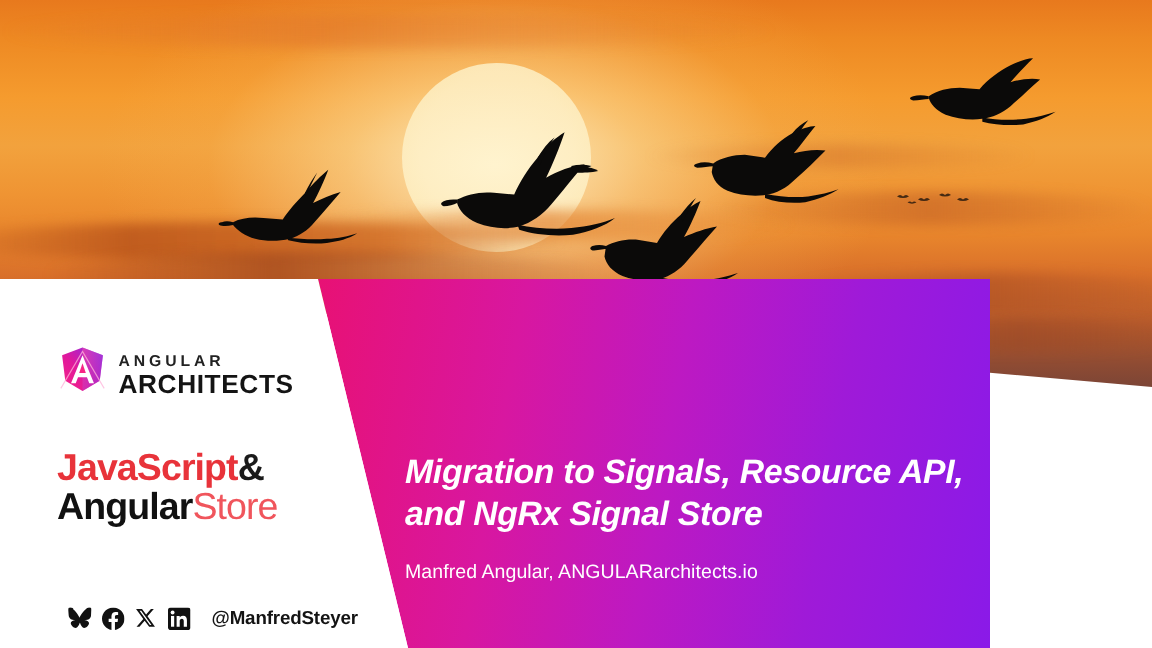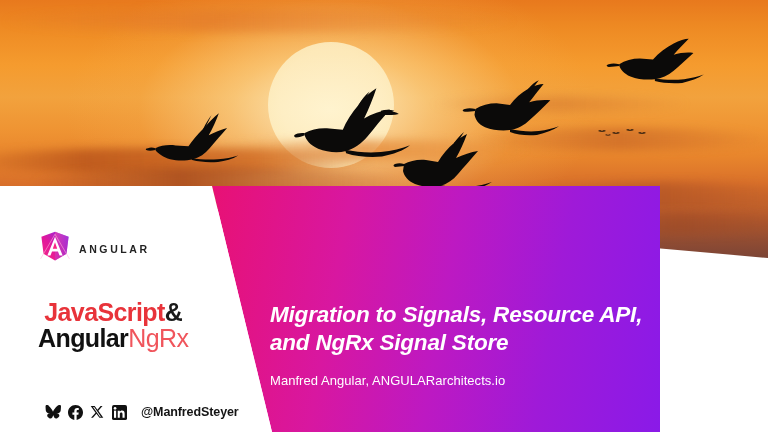--- a/index.html
+++ b/index.html
@@ -137,21 +137,20 @@
     font-weight: 700;
     color: #141414;
     display: block;
   }
 
   #jsad-logo {
     position: absolute;
     left: 38px; top: 113px;
     line-height: 1.04;
     white-space: nowrap;
-    text-align: center;
   }
   .jsad-l1 { font-size: 25px; font-weight: 700; letter-spacing: -0.6px; }
   .jsad-l2 { font-size: 25px; font-weight: 700; letter-spacing: -0.6px; }
   .c-red  { color: #e8333a; }
   .c-dark { color: #111111; }
   .c-amp  { color: #1a1a1a; font-weight: 700; }
   .c-days { color: #f0555c; font-weight: 400; }
 
   #social-row {
     position: absolute;
@@ -309,30 +308,31 @@
             </defs>
             <path d="M20 2 L36 8 L33.5 28 L20 36 L6.5 28 L4 8 Z" fill="url(#angGrad)"></path>
             <path d="M20 2 L36 8 L33.5 28 L20 36 Z" fill="url(#angGrad2)" opacity="0.55"></path>
             <path d="M20 8 L29 30 L25.3 30 L23.5 25.2 L16.5 25.2 L14.7 30 L11 30 Z" fill="#ffffff"></path>
             <path d="M20 14.4 L22.6 22 L17.4 22 Z" fill="#f72585"></path>
             <path d="M3 34 L20 5 L37 34" fill="none" stroke="#ffb3d9" stroke-width="0.9" opacity="0.75"></path>
           </svg>
         </span>
         <span class="aa-text">
           <span class="aa-top">ANGULAR</span>
+          <span class="aa-bottom">ARCHITECTS</span>
         </span>
       </div>
     </div>
 
     <div id="jsad-logo">
       <div class="jsad-l1">
         <span class="c-red">JavaScript</span><span class="c-amp">&amp;</span>
       </div>
       <div class="jsad-l2">
-        <span class="c-dark">Angular</span><span class="c-days">NgRx</span>
+        <span class="c-dark">Angular</span><span class="c-days">Store</span>
       </div>
     </div>
 
     <div id="social-row">
       <span class="social-ico">
         <svg width="16" height="14" viewBox="0 0 24 21" fill="#111111">
           <path d="M5.2 1.2C8.1 3.4 11.2 7.8 12 10.2c.8-2.4 3.9-6.8 6.8-9 2.1-1.6 5.2-2.4 5.2 1.1 0 .7-.4 5.9-.6 6.8-.8 3-3.8 3.7-6.5 3.3 4.7.8 5.9 3.4 3.3 6.1-4.9 5.1-7.1-1.3-7.6-2.9-.1-.3-.2-.5-.2-.3 0-.2-.1 0-.2.3-.5 1.6-2.7 8-7.6 2.9-2.6-2.7-1.4-5.3 3.3-6.1-2.7.4-5.7-.3-6.5-3.3C1.2 8.2.8 3 .8 2.3c0-3.5 3.1-2.7 5.2-1.1z"></path>
         </svg>
       </span>
       <span class="social-ico">

